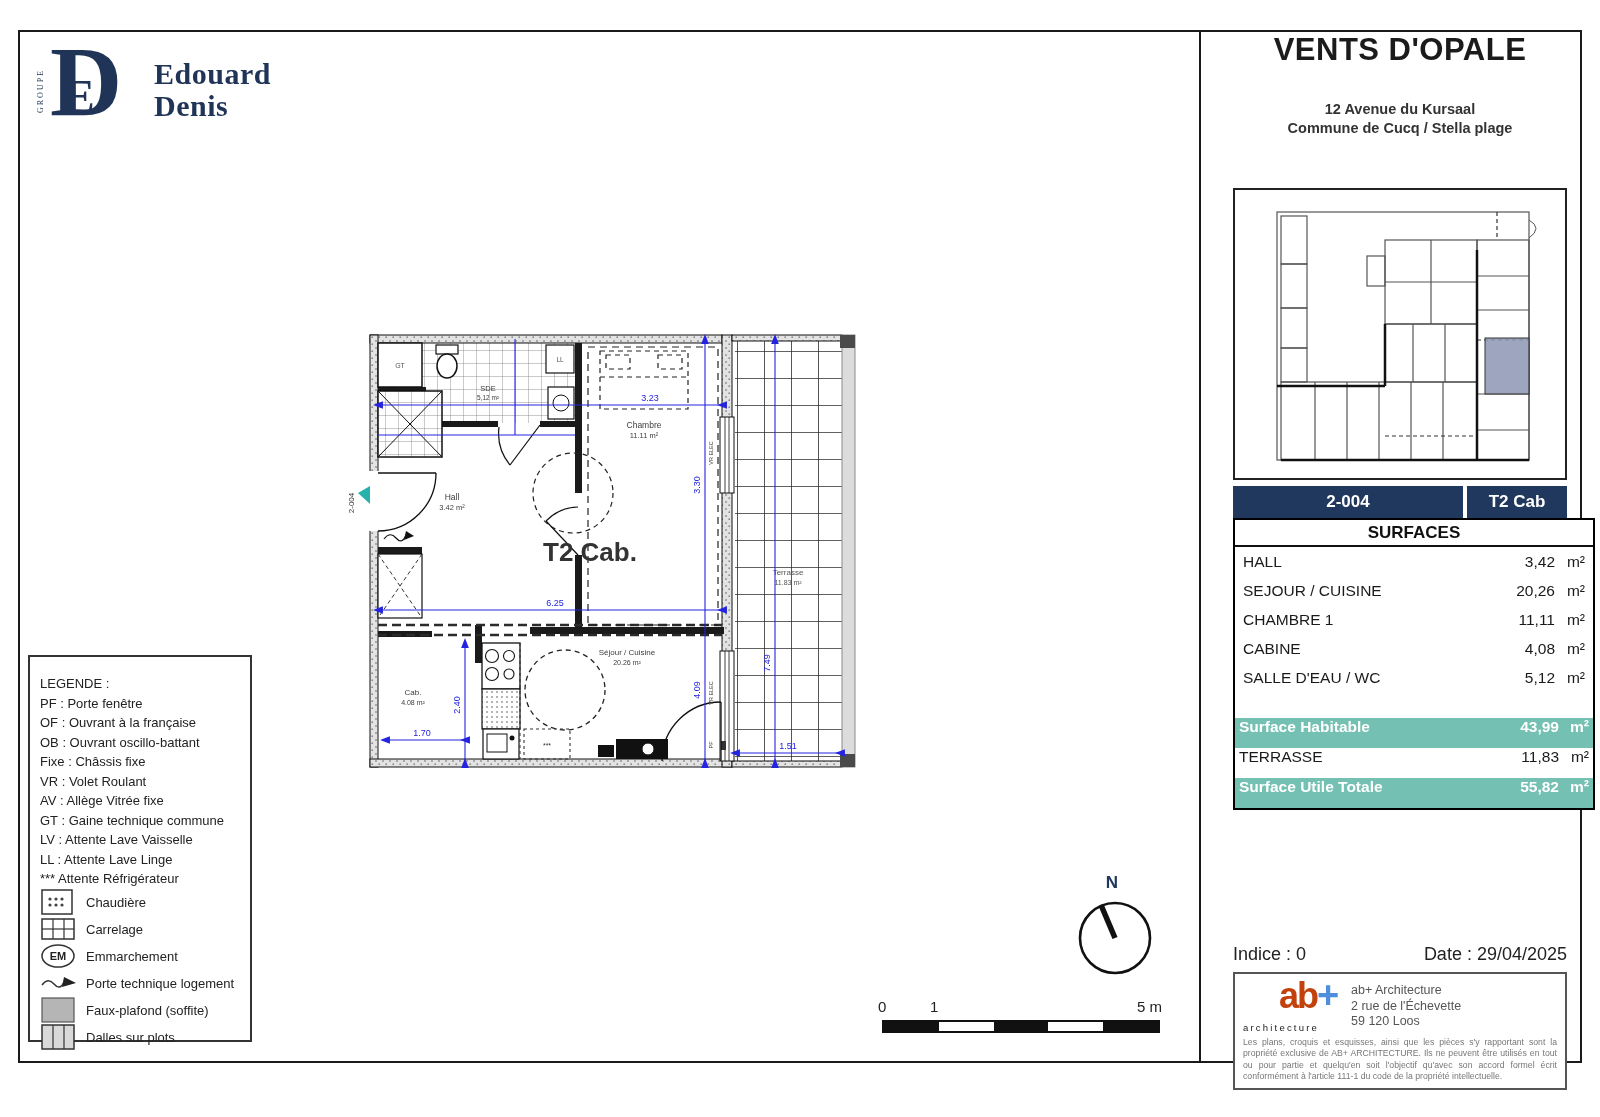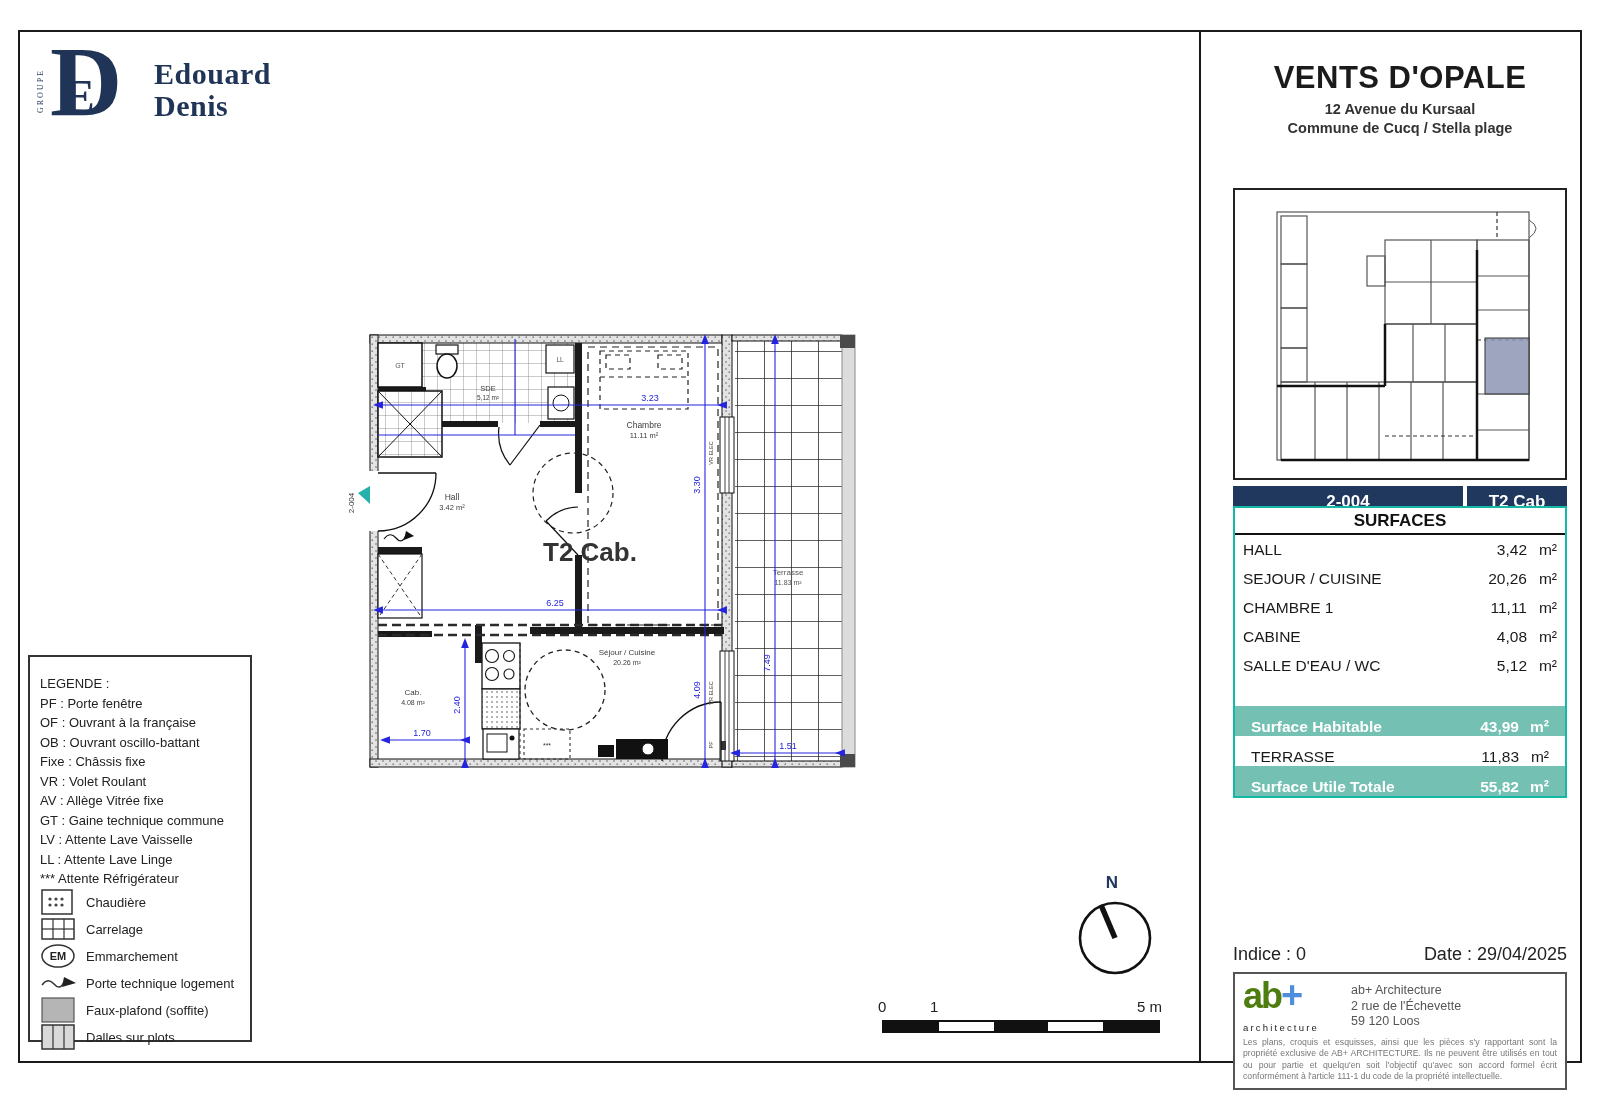--- a/index.html
+++ b/index.html
@@ -18,52 +18,52 @@
   .logo { left:36px; top:44px; width:250px; height:92px; color:#1f3457; }
   .logo .groupe { position:absolute; left:0px; top:12px; font-family:"Liberation Serif", serif;
     font-size:8px; letter-spacing:2px; color:#1f3457; writing-mode:vertical-rl; transform:rotate(180deg); height:70px; text-align:center;}
   .logo .mono { position:absolute; left:14px; top:-14px; width:98px; height:104px; font-family:"Liberation Serif", serif; }
   .logo .mono .d { position:absolute; left:0; top:-6px; font-size:100px; font-weight:600; color:#1f3457; }
   .logo .mono .e { position:absolute; left:14px; top:40px; font-size:46px; font-weight:600; color:#1f3457; }
   .logo .name { position:absolute; left:118px; top:14px; font-family:"Liberation Serif", serif;
     font-size:30px; font-weight:700; color:#1f3457; line-height:1.07; letter-spacing:0.5px; }
 
   
-  .panel-title { left:1200px; top:60px; width:400px; text-align:center; font-size:31px; font-weight:700;
+  .panel-title { left:1200px; top:32px; width:400px; text-align:center; font-size:31px; font-weight:700;
     color:#1b1b1b; letter-spacing:0.5px; }
   .panel-address { left:1200px; top:100px; width:400px; text-align:center; font-size:14.5px; font-weight:700; color:#333; line-height:1.3; }
   .rdc-bar { left:1233px; top:157px; width:334px; height:31px; background:#20375e; color:#fff;
     display:flex; align-items:center; justify-content:center; font-size:19px; font-weight:700; }
   .thumb-box { left:1233px; top:188px; width:334px; height:292px; border:2px solid #222; background:#fff; }
   .unit-bar { left:1233px; top:486px; width:334px; height:32px; display:flex; }
   .unit-bar .cell { background:#20375e; color:#fff; display:flex; align-items:center; justify-content:center;
     font-size:17px; font-weight:700; }
   .unit-bar .left { flex:1; }
   .unit-bar .gap { width:4px; background:#fff; }
   .unit-bar .right { width:100px; }
-  .surfaces-box { left:1233px; top:506px; width:334px; border:2px solid #14b8a6; background:#fff; }
+  .surfaces-box { left:1233px; top:518px; width:362px; border:2px solid #000000; background:#fff; }
   .surfaces-head { height:27px; border-bottom:2px solid #111; display:flex; align-items:center; justify-content:center;
     font-size:17px; font-weight:700; color:#111; }
   .room-row { height:29px; display:flex; align-items:center; padding:0 8px; font-size:15.5px; color:#1a1a1a; }
   .room-row .lbl { flex:1; }
   .room-row .val { text-align:left; }
   .room-row .unit { width:30px; text-align:right; }
   .spacer-row { height:26px; }
-  .total-row { height:30px; display:flex; align-items:flex-end; padding:0 16px; font-size:15.5px; }
+  .total-row { height:30px; display:flex; align-items:flex-start; padding:0 4px; font-size:15.5px; }
   .total-row.teal { background:#74c0b2; color:#fff; font-weight:700; }
   .total-row.plain { background:#fff; color:#1a1a1a; }
   .total-row .lbl { flex:1; }
   .total-row .unit { width:30px; text-align:right; }
 
   .indice-row { left:1233px; top:944px; width:334px; display:flex; font-size:18px; color:#222; }
   .indice-row .date { margin-left:auto; }
   .ab-box { left:1233px; top:972px; width:334px; height:118px; border:2px solid #555; background:#fff; padding:6px 8px 4px 8px; }
   .ab-top { display:flex; align-items:flex-start; }
   .ab-logo { width:108px; position:relative; height:52px; }
-  .ab-logo .ab { font-size:36px; font-weight:800; letter-spacing:-2px; color:#4d7c0f; line-height:0.9; }
+  .ab-logo .ab { font-size:36px; font-weight:800; letter-spacing:-2px; color:#c2410c; line-height:0.9;margin-left:36px; }
   .ab-logo .plus { font-size:38px; font-weight:800; color:#4d8fdc; line-height:0.8; }
   .ab-logo .sub { font-size:9.5px; letter-spacing:2.2px; color:#222; margin-top:10px; }
   .ab-addr { font-size:12.5px; color:#555; line-height:1.25; padding-top:3px; }
   .ab-disc { margin-top:5px; font-size:8.7px; color:#777; line-height:1.3; text-align:justify; }
 
   
   .legend-box { left:28px; top:655px; width:224px; height:387px; border:2px solid #333; background:#fff;
     padding:17px 0 0 10px; font-size:13px; color:#222; }
   .legend-line { height:19.5px; line-height:19.5px; white-space:nowrap; }
   .legend-sym-row { height:27px; display:flex; align-items:center; }

